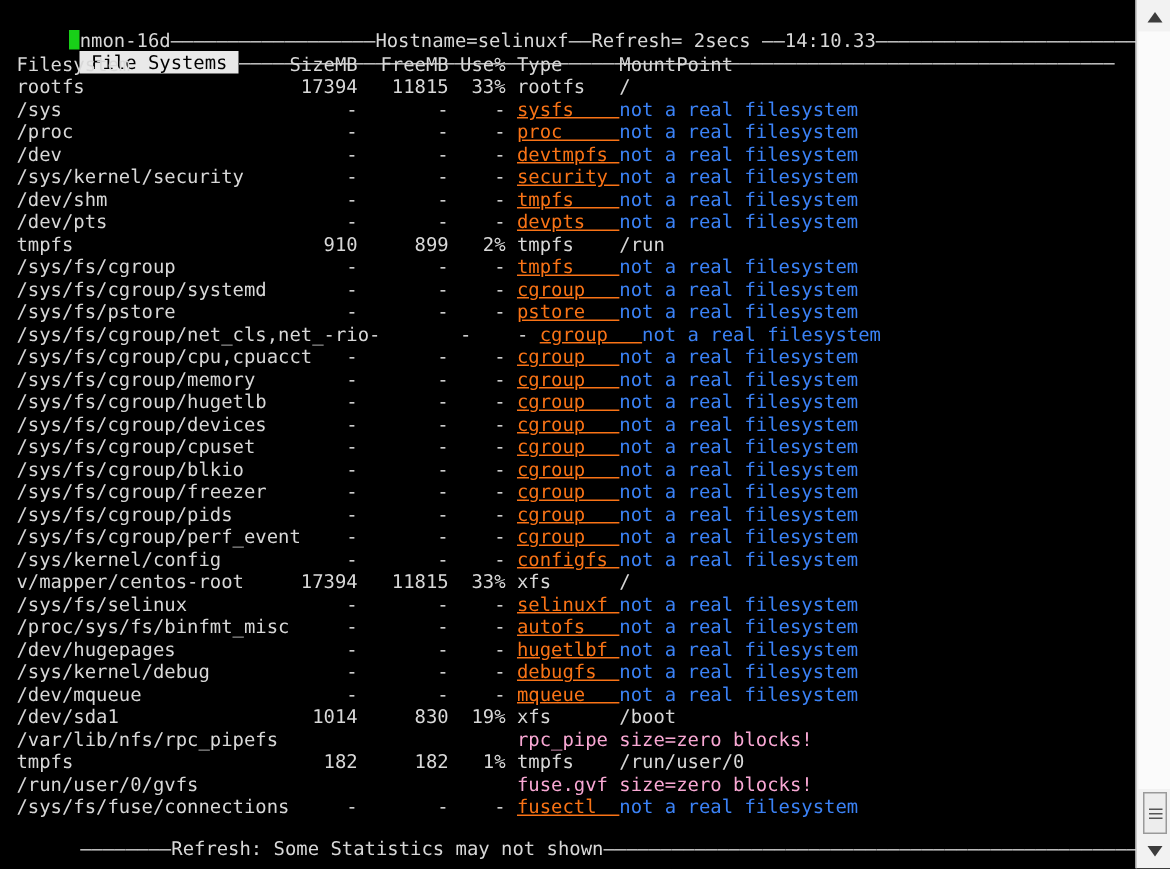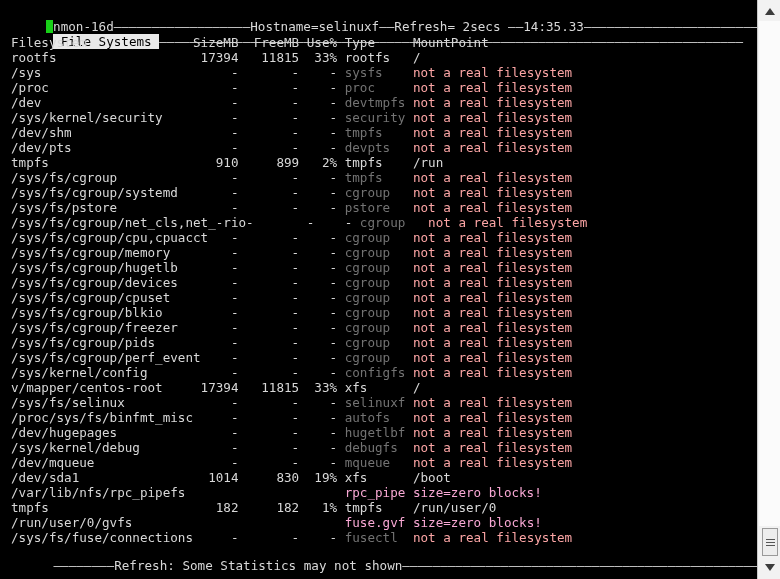--- a/index.html
+++ b/index.html
@@ -54,22 +54,22 @@
 
   
   .frame-v {
     position: absolute;
     background: #e6e6e6;
     width: 1px;
   }
 
   
   .c-white   { color: #d8d8d8; }
-  .c-blue    { color: #737373; }
-  .c-ltblue  { color: #fca5a5; }
+  .c-blue    { color: #f97316; text-decoration: underline; }
+  .c-ltblue  { color: #3b82f6; }
   .c-magenta { color: #f9a8d4; }
 
   .tab-active {
     background: #e9e9e9;
     color: #000000;
   }
 
   
   #scrollbar {
     position: absolute;
@@ -139,21 +139,21 @@
 
 <div id="screen">
 
   <div class="frame-v" style="left:8px;  top:12px; height:538px;"></div>
   <div class="frame-v" style="left:748px; top:12px; height:538px;"></div>
 
   <div id="terminal">
 
     
     <div class="row" style="position:absolute; left:0; top:4px;">
-      <span class="cursor"></span><span class="c-white">nmon-16d</span><span class="c-white">——————————————————</span><span class="c-white">Hostname=selinuxf</span><span class="c-white">——</span><span class="c-white">Refresh= 2secs</span><span class="c-white"> ——</span><span class="c-white">14:35.33</span><span class="c-white">————————————————————————————————————————————————————————</span>
+      <span class="cursor"></span><span class="c-white">nmon-16d</span><span class="c-white">——————————————————</span><span class="c-white">Hostname=selinuxf</span><span class="c-white">——</span><span class="c-white">Refresh= 2secs</span><span class="c-white"> ——</span><span class="c-white">14:10.33</span><span class="c-white">————————————————————————————————————————————————————————</span>
     </div>
 
     
     <div class="row" style="position:absolute; left:0; top:19px;">
       <span> </span><span class="tab-active"> File Systems </span><span class="c-white">—————————————————————————————————————————————————————————————————————————————</span>
     </div>
 
     
     <div id="table-area" style="position:absolute; left:11px; top:35px;"><div class="row c-white"><span>Filesystem            </span><span>  SizeMB</span><span>  FreeMB</span><span> Use% </span><span>Type     </span><span>MountPoint</span></div><div class="row"><span class="c-white">rootfs                </span><span class="c-white">   17394</span><span class="c-white">   11815</span><span class="c-white">  33% </span><span class="c-white">rootfs   </span><span class="c-white">/</span></div><div class="row"><span class="c-white">/sys                  </span><span class="c-white">       -</span><span class="c-white">       -</span><span class="c-white">    - </span><span class="c-blue">sysfs    </span><span class="c-ltblue">not a real filesystem</span></div><div class="row"><span class="c-white">/proc                 </span><span class="c-white">       -</span><span class="c-white">       -</span><span class="c-white">    - </span><span class="c-blue">proc     </span><span class="c-ltblue">not a real filesystem</span></div><div class="row"><span class="c-white">/dev                  </span><span class="c-white">       -</span><span class="c-white">       -</span><span class="c-white">    - </span><span class="c-blue">devtmpfs </span><span class="c-ltblue">not a real filesystem</span></div><div class="row"><span class="c-white">/sys/kernel/security  </span><span class="c-white">       -</span><span class="c-white">       -</span><span class="c-white">    - </span><span class="c-blue">security </span><span class="c-ltblue">not a real filesystem</span></div><div class="row"><span class="c-white">/dev/shm              </span><span class="c-white">       -</span><span class="c-white">       -</span><span class="c-white">    - </span><span class="c-blue">tmpfs    </span><span class="c-ltblue">not a real filesystem</span></div><div class="row"><span class="c-white">/dev/pts              </span><span class="c-white">       -</span><span class="c-white">       -</span><span class="c-white">    - </span><span class="c-blue">devpts   </span><span class="c-ltblue">not a real filesystem</span></div><div class="row"><span class="c-white">tmpfs                 </span><span class="c-white">     910</span><span class="c-white">     899</span><span class="c-white">   2% </span><span class="c-white">tmpfs    </span><span class="c-white">/run</span></div><div class="row"><span class="c-white">/sys/fs/cgroup        </span><span class="c-white">       -</span><span class="c-white">       -</span><span class="c-white">    - </span><span class="c-blue">tmpfs    </span><span class="c-ltblue">not a real filesystem</span></div><div class="row"><span class="c-white">/sys/fs/cgroup/systemd</span><span class="c-white">       -</span><span class="c-white">       -</span><span class="c-white">    - </span><span class="c-blue">cgroup   </span><span class="c-ltblue">not a real filesystem</span></div><div class="row"><span class="c-white">/sys/fs/pstore        </span><span class="c-white">       -</span><span class="c-white">       -</span><span class="c-white">    - </span><span class="c-blue">pstore   </span><span class="c-ltblue">not a real filesystem</span></div><div class="row"><span class="c-white">/sys/fs/cgroup/net_cls,net_-rio</span><span class="c-white">-</span><span class="c-white">       -</span><span class="c-white">    - </span><span class="c-blue">cgroup   </span><span class="c-ltblue">not a real filesystem</span></div><div class="row"><span class="c-white">/sys/fs/cgroup/cpu,cpuacct</span><span class="c-white">   -</span><span class="c-white">       -</span><span class="c-white">    - </span><span class="c-blue">cgroup   </span><span class="c-ltblue">not a real filesystem</span></div><div class="row"><span class="c-white">/sys/fs/cgroup/memory </span><span class="c-white">       -</span><span class="c-white">       -</span><span class="c-white">    - </span><span class="c-blue">cgroup   </span><span class="c-ltblue">not a real filesystem</span></div><div class="row"><span class="c-white">/sys/fs/cgroup/hugetlb</span><span class="c-white">       -</span><span class="c-white">       -</span><span class="c-white">    - </span><span class="c-blue">cgroup   </span><span class="c-ltblue">not a real filesystem</span></div><div class="row"><span class="c-white">/sys/fs/cgroup/devices</span><span class="c-white">       -</span><span class="c-white">       -</span><span class="c-white">    - </span><span class="c-blue">cgroup   </span><span class="c-ltblue">not a real filesystem</span></div><div class="row"><span class="c-white">/sys/fs/cgroup/cpuset </span><span class="c-white">       -</span><span class="c-white">       -</span><span class="c-white">    - </span><span class="c-blue">cgroup   </span><span class="c-ltblue">not a real filesystem</span></div><div class="row"><span class="c-white">/sys/fs/cgroup/blkio  </span><span class="c-white">       -</span><span class="c-white">       -</span><span class="c-white">    - </span><span class="c-blue">cgroup   </span><span class="c-ltblue">not a real filesystem</span></div><div class="row"><span class="c-white">/sys/fs/cgroup/freezer</span><span class="c-white">       -</span><span class="c-white">       -</span><span class="c-white">    - </span><span class="c-blue">cgroup   </span><span class="c-ltblue">not a real filesystem</span></div><div class="row"><span class="c-white">/sys/fs/cgroup/pids   </span><span class="c-white">       -</span><span class="c-white">       -</span><span class="c-white">    - </span><span class="c-blue">cgroup   </span><span class="c-ltblue">not a real filesystem</span></div><div class="row"><span class="c-white">/sys/fs/cgroup/perf_event</span><span class="c-white">    -</span><span class="c-white">       -</span><span class="c-white">    - </span><span class="c-blue">cgroup   </span><span class="c-ltblue">not a real filesystem</span></div><div class="row"><span class="c-white">/sys/kernel/config    </span><span class="c-white">       -</span><span class="c-white">       -</span><span class="c-white">    - </span><span class="c-blue">configfs </span><span class="c-ltblue">not a real filesystem</span></div><div class="row"><span class="c-white">v/mapper/centos-root  </span><span class="c-white">   17394</span><span class="c-white">   11815</span><span class="c-white">  33% </span><span class="c-white">xfs      </span><span class="c-white">/</span></div><div class="row"><span class="c-white">/sys/fs/selinux       </span><span class="c-white">       -</span><span class="c-white">       -</span><span class="c-white">    - </span><span class="c-blue">selinuxf </span><span class="c-ltblue">not a real filesystem</span></div><div class="row"><span class="c-white">/proc/sys/fs/binfmt_misc</span><span class="c-white">     -</span><span class="c-white">       -</span><span class="c-white">    - </span><span class="c-blue">autofs   </span><span class="c-ltblue">not a real filesystem</span></div><div class="row"><span class="c-white">/dev/hugepages        </span><span class="c-white">       -</span><span class="c-white">       -</span><span class="c-white">    - </span><span class="c-blue">hugetlbf </span><span class="c-ltblue">not a real filesystem</span></div><div class="row"><span class="c-white">/sys/kernel/debug     </span><span class="c-white">       -</span><span class="c-white">       -</span><span class="c-white">    - </span><span class="c-blue">debugfs  </span><span class="c-ltblue">not a real filesystem</span></div><div class="row"><span class="c-white">/dev/mqueue           </span><span class="c-white">       -</span><span class="c-white">       -</span><span class="c-white">    - </span><span class="c-blue">mqueue   </span><span class="c-ltblue">not a real filesystem</span></div><div class="row"><span class="c-white">/dev/sda1             </span><span class="c-white">    1014</span><span class="c-white">     830</span><span class="c-white">  19% </span><span class="c-white">xfs      </span><span class="c-white">/boot</span></div><div class="row"><span class="c-white">/var/lib/nfs/rpc_pipefs</span><span class="c-white">       </span><span class="c-white">        </span><span class="c-white">      </span><span class="c-magenta">rpc_pipe </span><span class="c-magenta">size=zero blocks!</span></div><div class="row"><span class="c-white">tmpfs                 </span><span class="c-white">     182</span><span class="c-white">     182</span><span class="c-white">   1% </span><span class="c-white">tmpfs    </span><span class="c-white">/run/user/0</span></div><div class="row"><span class="c-white">/run/user/0/gvfs      </span><span class="c-white">        </span><span class="c-white">        </span><span class="c-white">      </span><span class="c-magenta">fuse.gvf </span><span class="c-magenta">size=zero blocks!</span></div><div class="row"><span class="c-white">/sys/fs/fuse/connections</span><span class="c-white">     -</span><span class="c-white">       -</span><span class="c-white">    - </span><span class="c-blue">fusectl  </span><span class="c-ltblue">not a real filesystem</span></div></div>
 

